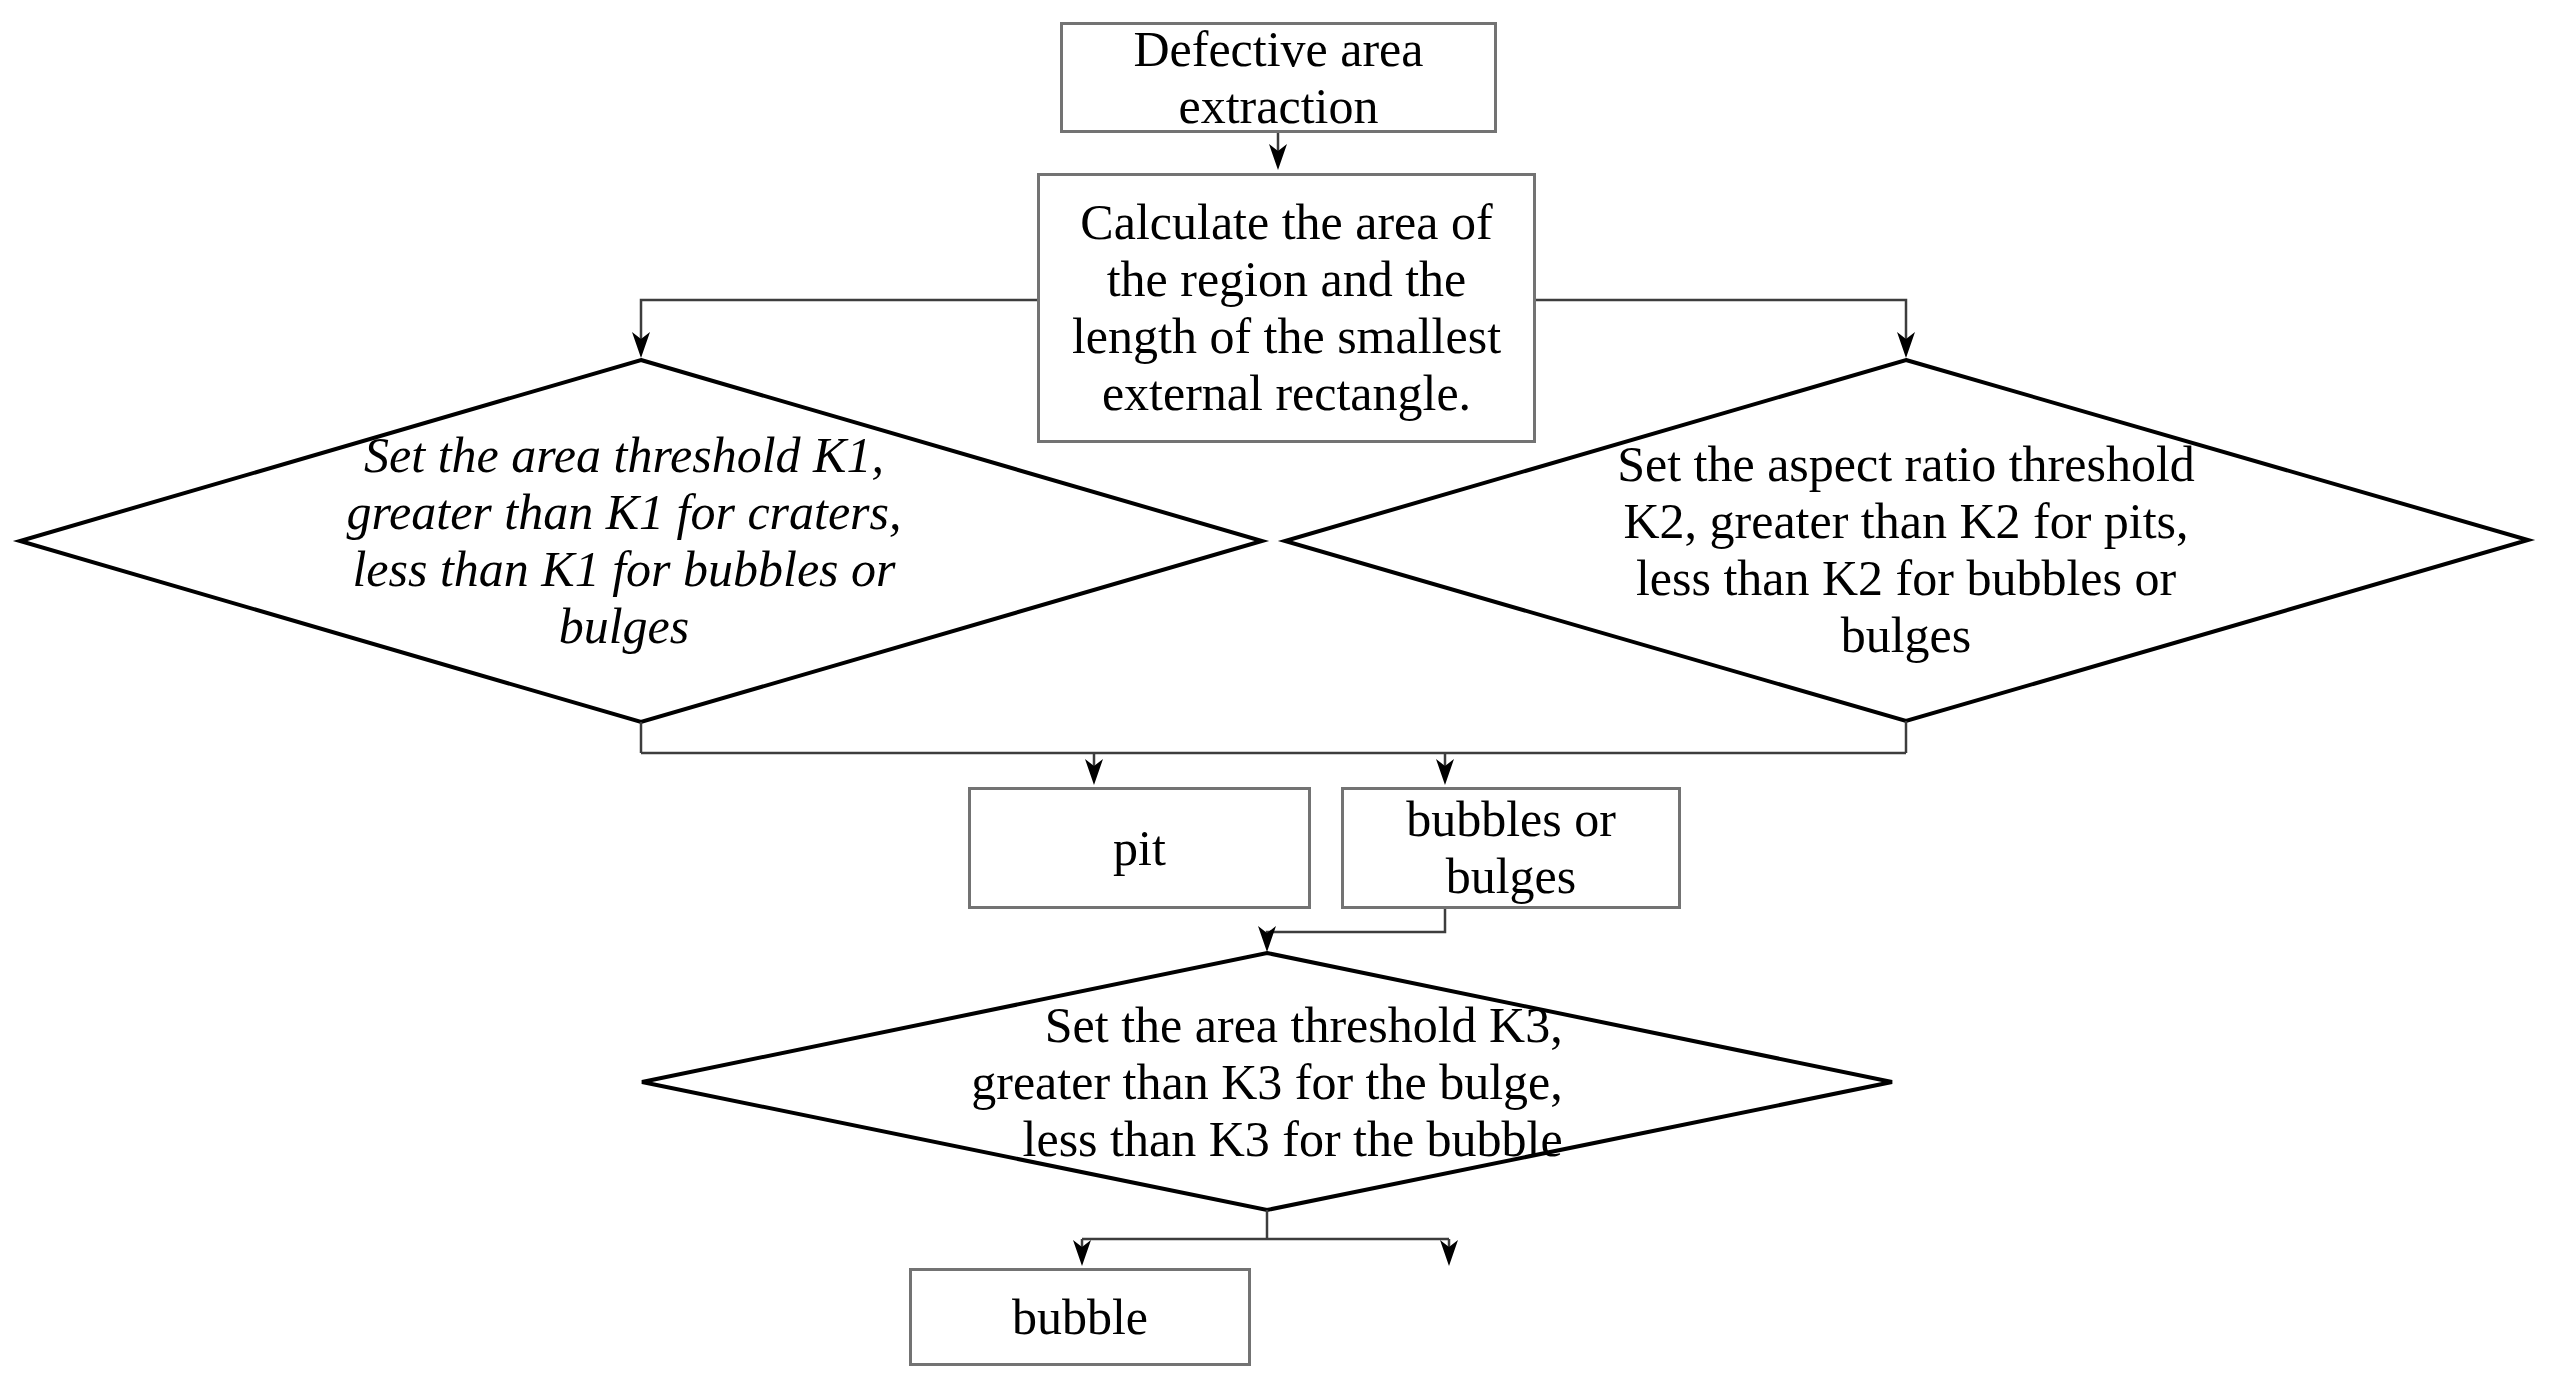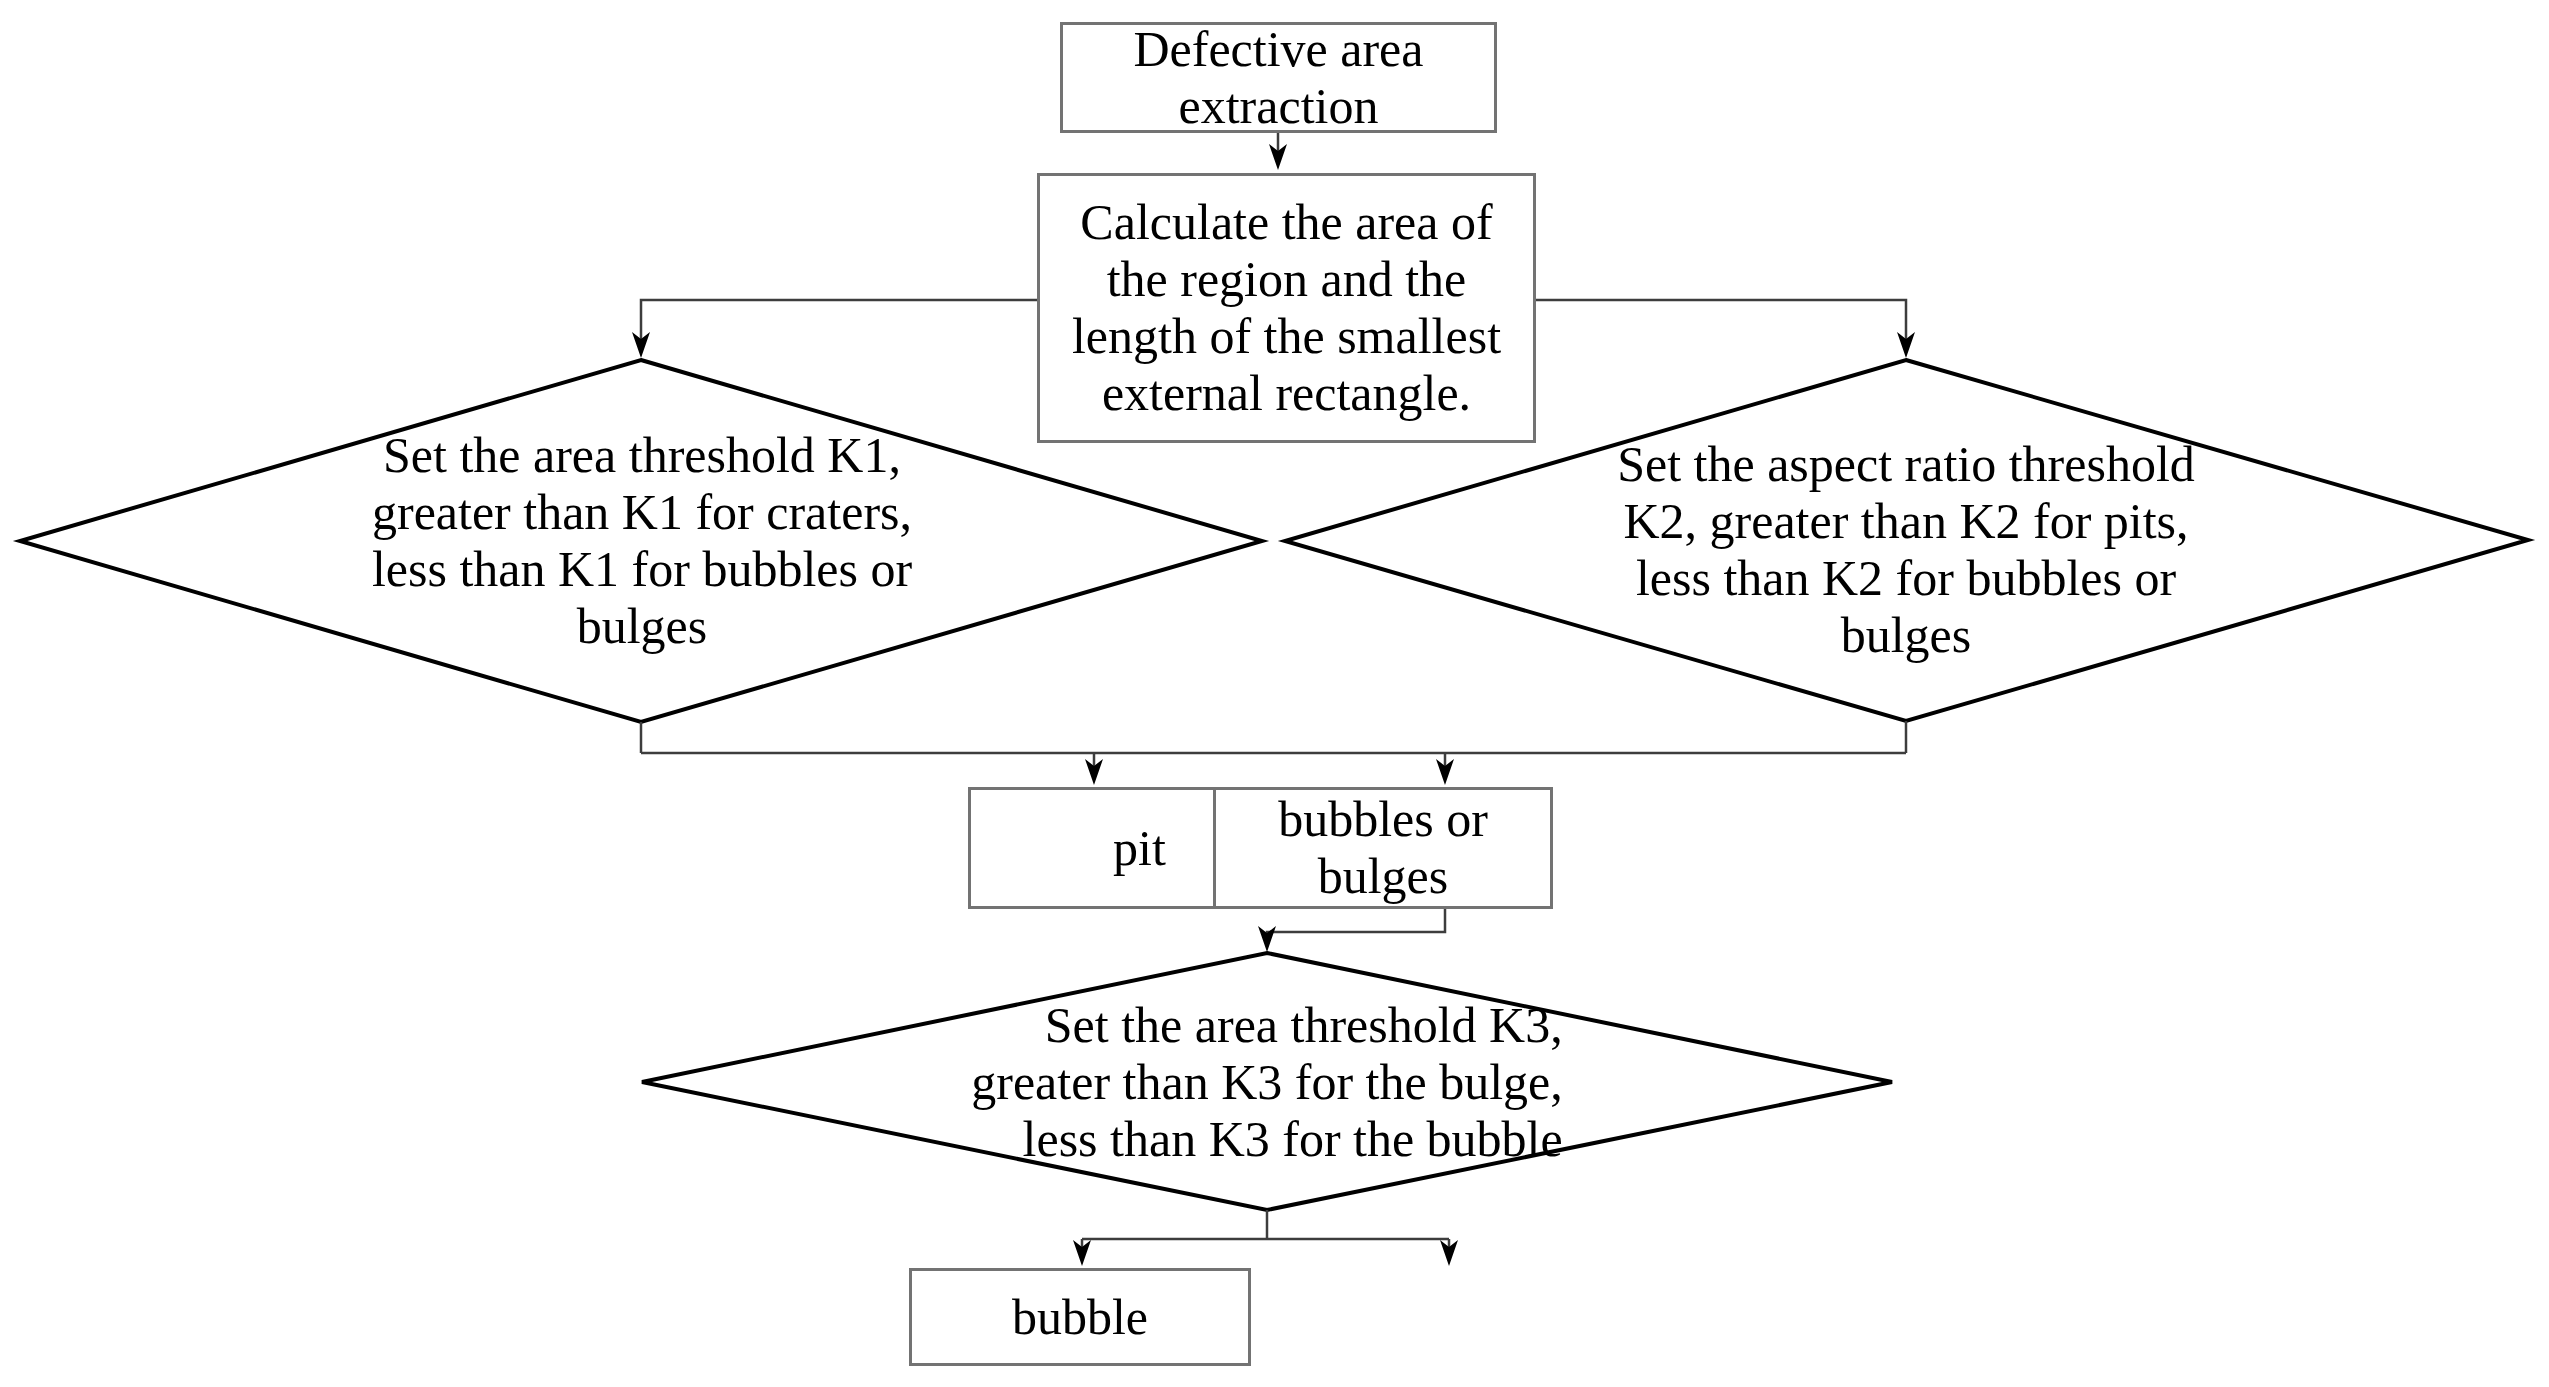--- a/index.html
+++ b/index.html
@@ -38,24 +38,24 @@
     background: #ffffff;
     box-sizing: border-box;
   }
   .diamond-label {
     background: transparent;
   }
   
   .n-extract { left: 1060px; top: 22px;   width: 437px; height: 111px; }
   .n-calc    { left: 1037px; top: 173px;  width: 499px; height: 270px; }
   .n-pit     { left: 968px;  top: 787px;  width: 343px; height: 122px; }
-  .n-bubbles { left: 1213px; top: 787px;  width: 340px; height: 122px; }
+  .n-bubbles { left: 1341px; top: 787px;  width: 340px; height: 122px; }
   .n-bubble  { left: 909px;  top: 1268px; width: 342px; height: 98px; }
   .n-bulge   { left: 1275px; top: 1268px; width: 340px; height: 98px; }
-  .n-k1      { left: 192px;  top: 427px;  width: 900px; height: 228px; }
+  .n-k1      { left: 174px;  top: 427px;  width: 900px; height: 228px; font-style: italic; }
   .n-k2      { left: 1446px; top: 436px;  width: 920px; height: 228px; }
   .n-k3      { left: 817px;  top: 997px;  width: 900px; height: 171px; text-align: right; }
 </style>
 </head>
 <body>
 
 <div class="canvas">
 
   <svg class="wires" viewBox="0 0 2549 1387">
 

